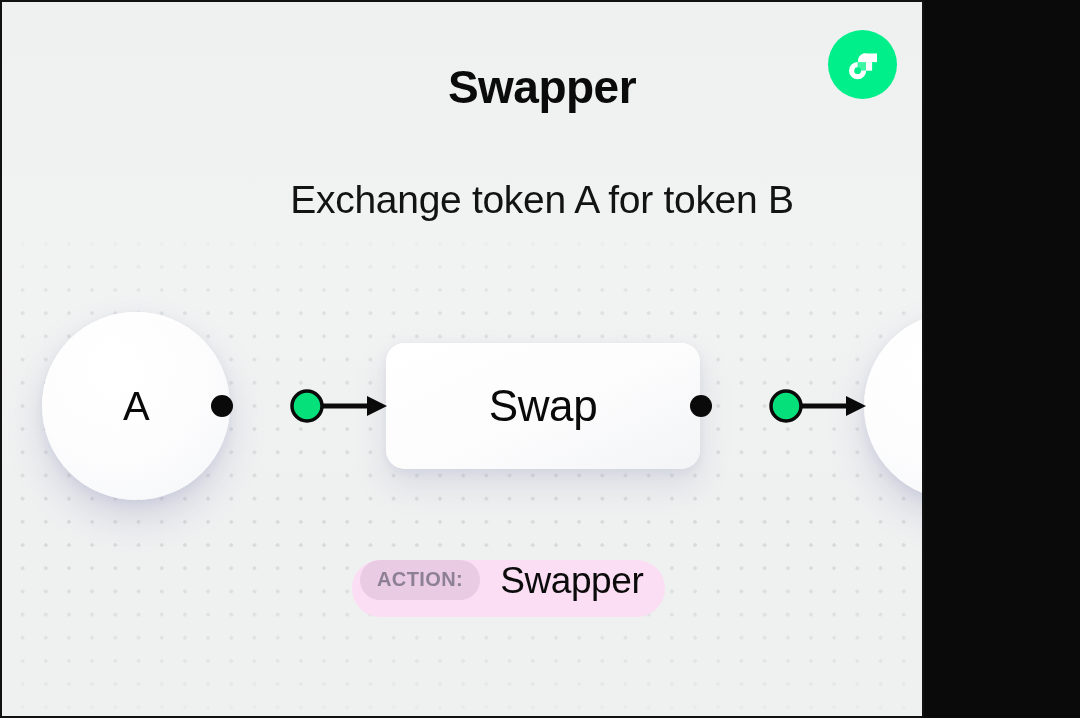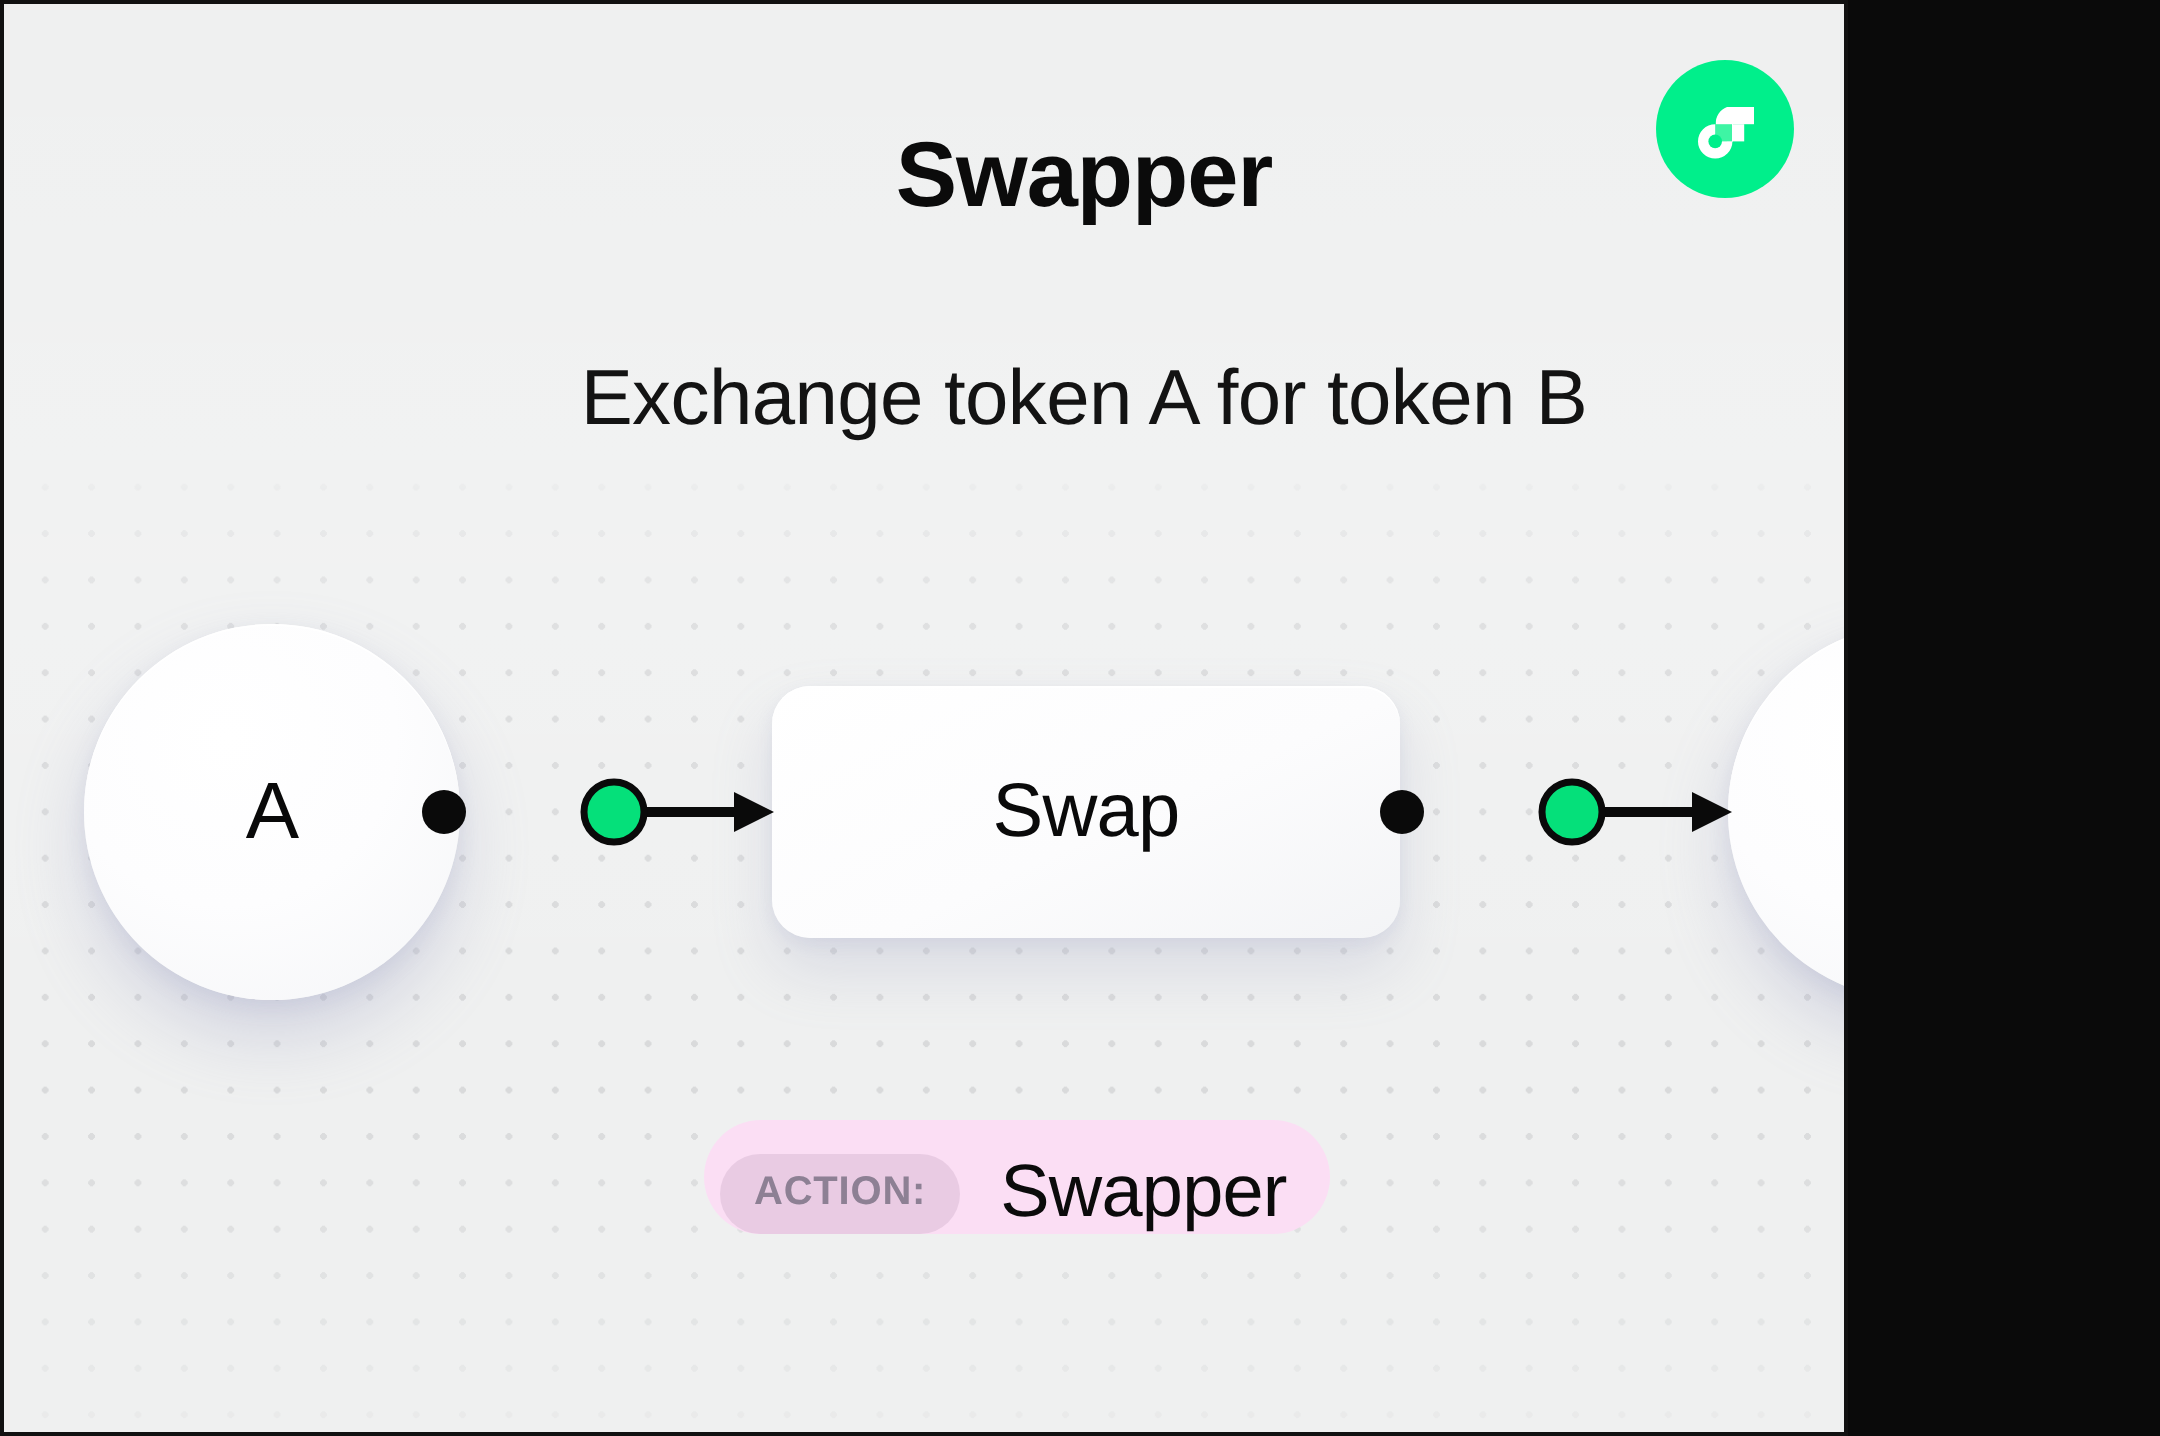--- a/index.html
+++ b/index.html
@@ -90,35 +90,35 @@
 
   
   #swap-box {
     position:absolute; left:384px; top:341px;
     width:314px; height:126px; border-radius:19px;
     background: linear-gradient(155deg, #ffffff 0%, #fcfcfd 55%, #f3f4f6 100%);
     box-shadow: 0 16px 30px rgba(150,153,190,.24),
                 0 3px 8px rgba(150,155,195,.14),
                 inset 0 1px 0 rgba(255,255,255,.95);
     display:flex; align-items:center; justify-content:center;
-    font-size:38px; font-weight:400; color:#0a0a0a;
+    font-size:44px; font-weight:400; color:#0a0a0a;
     letter-spacing:-0.4px;
   }
 
   
   .connector { position:absolute; pointer-events:none; }
   #connector-left  { left:205px; top:386px; width:182px; height:36px; }
   #connector-right { left:684px; top:386px; width:182px; height:36px; }
 
   
   #action-badge {
     position:absolute; left:350px; top:558px;
     height:57px; border-radius:29px;
     background:#fbdef4;
-    display:flex; align-items:flex-end;
+    display:flex; align-items:flex-start;
     padding:0 22px 0 8px;
   }
   #action-key {
     background:#e9cbe3;
     border-radius:22px;
     padding:8px 17px 9px;
     font-size:20px; font-weight:700; letter-spacing:.4px;
     color:#8d8094;
   }
   #action-value {

